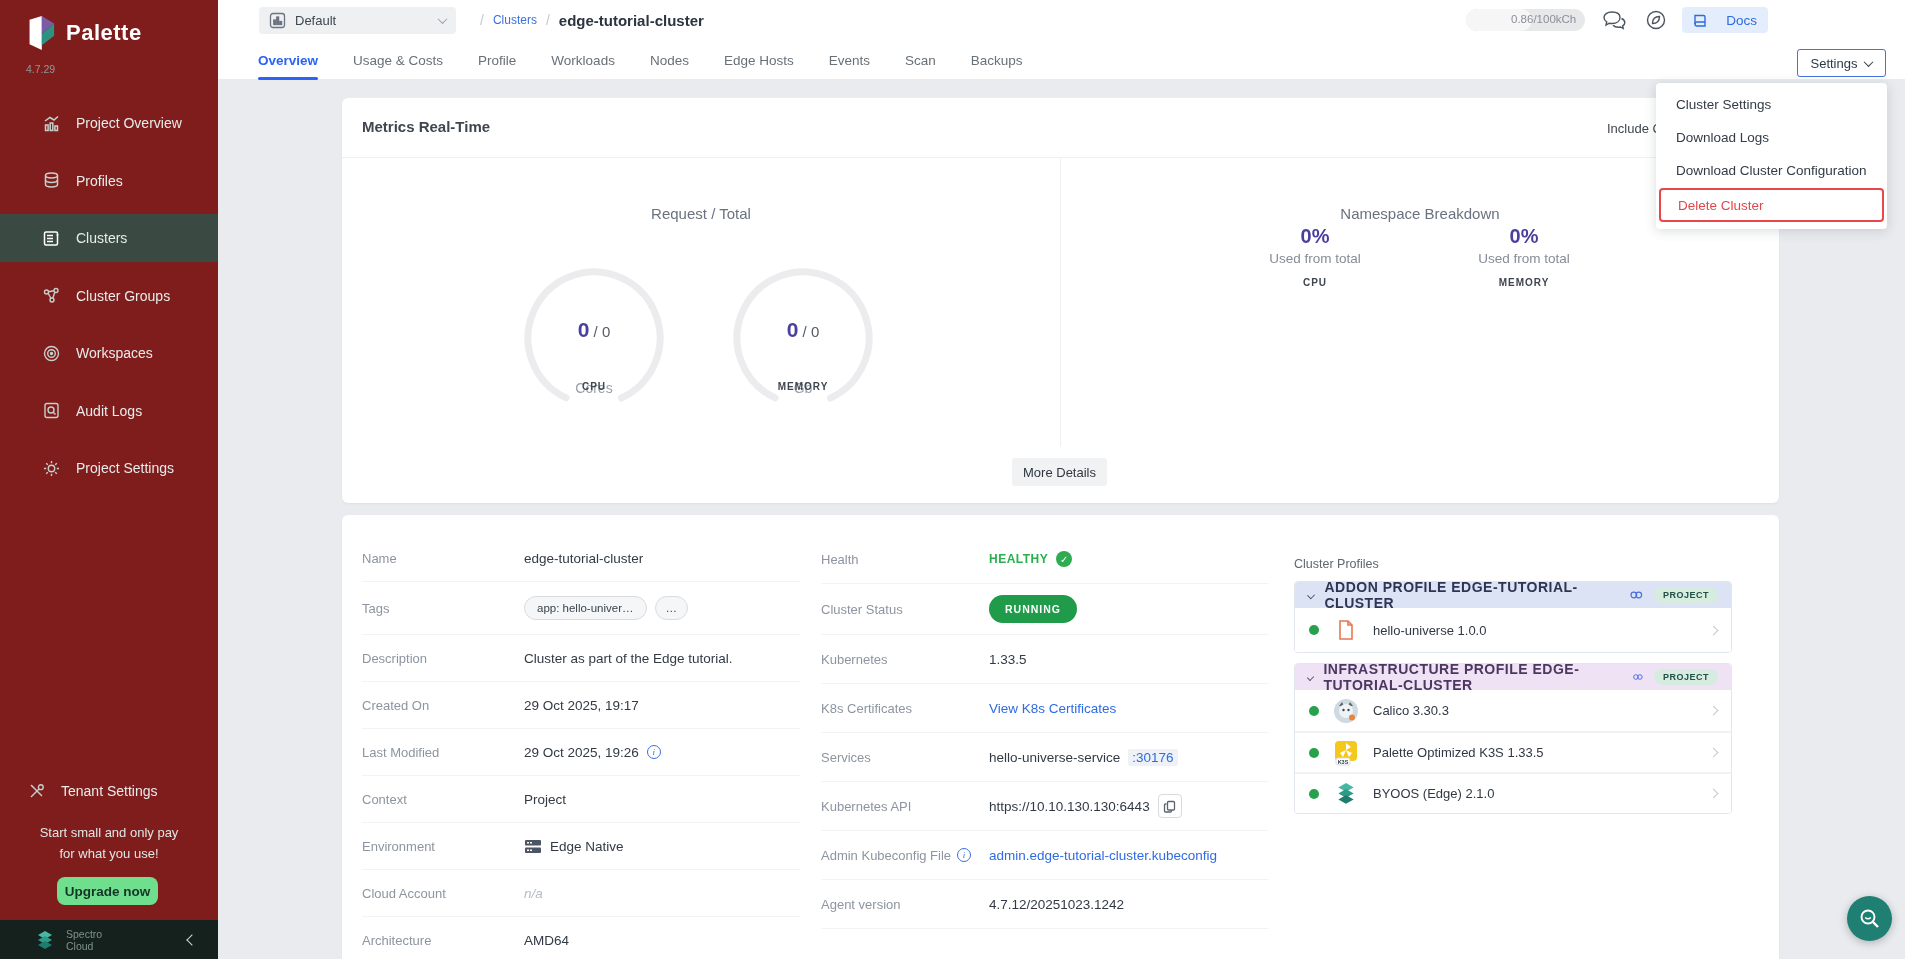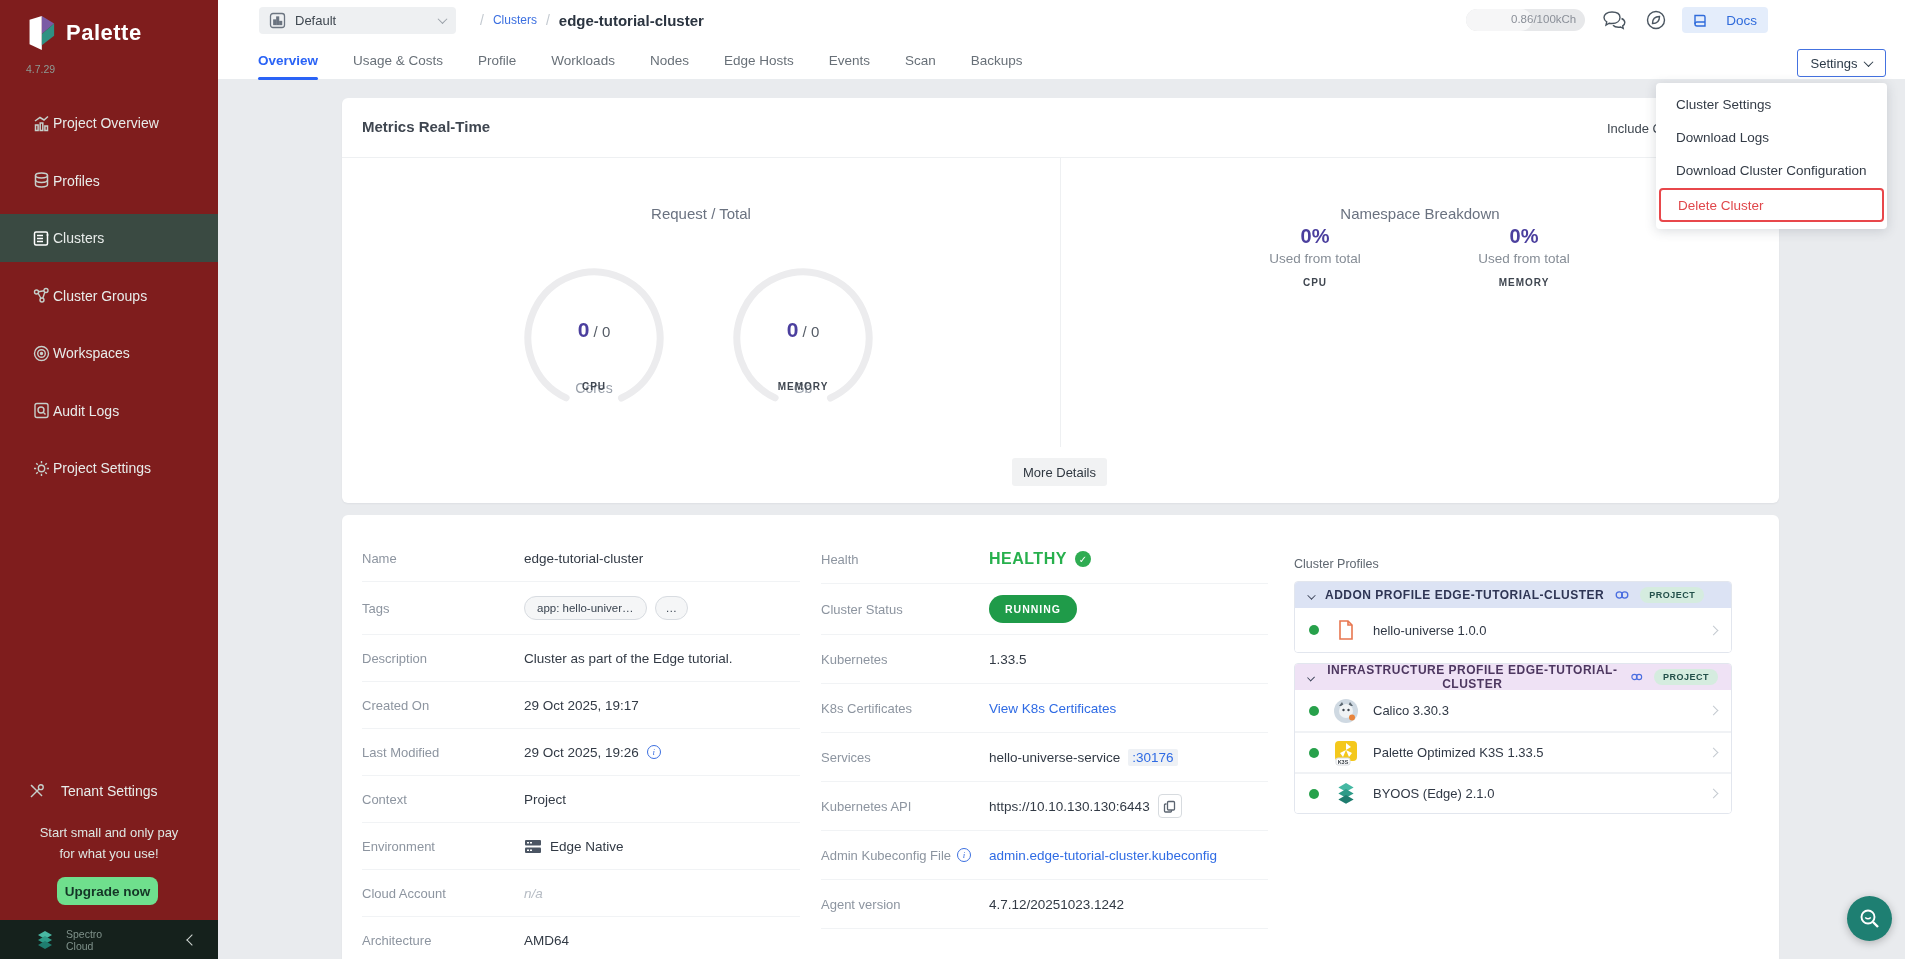--- a/index.html
+++ b/index.html
@@ -6,21 +6,21 @@
   html,body { width:1905px; height:959px; overflow:hidden; background:#fff;
     font-family:"Liberation Sans","DejaVu Sans",sans-serif; }
   .app { position:relative; width:1905px; height:959px; }
 
   
   .sidebar { position:absolute; left:0; top:0; width:218px; height:959px; background:#7f1d1d; z-index:20; }
   .logo-row { position:absolute; left:22px; top:14px; display:flex; align-items:center; gap:10px; }
   .brand { color:#fff; font-size:22px; font-weight:700; letter-spacing:.5px; }
   .version { position:absolute; left:26px; top:63px; color:#8d9a94; font-size:10.5px; }
   .nav { position:absolute; top:99px; left:0; right:0; }
-  .nav-item { height:48px; margin-bottom:9.5px; display:flex; align-items:center; padding-left:32px; gap:2px; cursor:pointer; }
+  .nav-item { height:48px; margin-bottom:9.5px; display:flex; align-items:center; padding-left:42px; gap:15px; cursor:pointer; }
   .nav-item .lbl { color:#e8ecea; font-size:14px; font-weight:500; }
   .nav-item.active { background:#3a4a42; }
   .tenant { position:absolute; top:767px; left:0; right:0; height:48px; display:flex; align-items:center; padding-left:27px; gap:15px; }
   .tenant .lbl { color:#e8ecea; font-size:14px; font-weight:500; }
   .promo { position:absolute; top:822px; left:0; width:218px; text-align:center; color:#dfe6e2; font-size:13px; line-height:21px; }
   .upgrade { position:absolute; top:877px; left:57px; width:101px; height:28px; background:#6fdf8d; border:none; border-radius:8px;
     color:#143526; font-size:13.5px; font-weight:600; cursor:pointer; font-family:inherit; }
   .side-footer { position:absolute; top:920px; left:0; width:218px; height:39px; background:#15211c; display:flex; align-items:center; padding:0 22px 0 34px; }
   .sf-text { margin-left:10px; color:#7f918a; font-size:10.5px; line-height:12px; }
   .collapse { margin-left:auto; width:8px; height:8px; border-left:1.8px solid #cfd6d2; border-bottom:1.8px solid #cfd6d2; transform:rotate(45deg); cursor:pointer; }
@@ -90,38 +90,38 @@
   .col-mid  { left:479px; width:447px; }
   .drow { display:flex; align-items:center; min-height:47px; border-bottom:1px solid #f1f3f5; }
   .col-mid .drow { min-height:49px; }
   .drow.tall { min-height:53px; }
   .dlabel { width:162px; flex:none; font-size:13px; color:#8d95a0; display:flex; align-items:center; gap:6px; }
   .col-mid .dlabel { width:168px; }
   .dvalue { font-size:13.5px; color:#323a45; display:flex; align-items:center; gap:8px; }
   .na { color:#b6bcc4; font-style:italic; }
   .chip { border:1px solid #d8dce1; background:#f5f6f7; border-radius:13px; padding:5px 12px; font-size:11.5px; color:#3a4450; }
   .chip.more { padding:5px 10px; }
-  .healthy { color:#27b04d; font-size:16px; font-weight:700; letter-spacing:.5px; }
+  .healthy { color:#27b04d; font-size:12px; font-weight:700; letter-spacing:.5px; }
   .checkc { width:16px; height:16px; border-radius:50%; background:#2fac52; color:#fff; font-size:10px; display:inline-flex; align-items:center; justify-content:center; }
   .run-pill { background:#1f9b49; color:#fff; font-size:10.5px; font-weight:700; letter-spacing:1px; padding:8px 16px; border-radius:15px; }
   .blue-link { color:#2f6be4; font-weight:500; cursor:pointer; }
   .port { color:#2f6be4; background:#eef1f5; padding:1px 4px; border-radius:2px; cursor:pointer; }
   .copy-box { width:24px; height:24px; border:1px solid #d7dbdf; border-radius:4px; display:inline-flex; align-items:center; justify-content:center; cursor:pointer; }
   .info-i { width:14px; height:14px; flex:none; border:1px solid #3b6fe0; border-radius:50%; color:#3b6fe0; font-size:9px;
     display:inline-flex; align-items:center; justify-content:center; font-style:italic; font-family:"Liberation Serif",serif; }
 
   
   .profiles { position:absolute; left:952px; top:42px; width:438px; }
   .prof-title { font-size:12.5px; color:#5f6770; }
   .pgroup { margin-top:10px; border:1px solid #e2e6ee; border-radius:4px; overflow:hidden; background:#fff; }
   .phead { height:26px; display:flex; align-items:center; padding:0 13px; gap:10px; }
   .phead.addon { background:#dce3f4; }
   .phead.infra { background:#efe2f5; }
   .phead .chev-d { border-color:#394156; transform:rotate(45deg) scale(.85); }
-  .phead .hlbl { font-size:12px; font-weight:700; letter-spacing:.5px; color:#2e3554;text-align:center; }
+  .phead .hlbl { font-size:14px; font-weight:700; letter-spacing:.5px; color:#2e3554; }
   .phead.infra .hlbl { color:#4d3760; }
   .badge { background:#d5ecdf; color:#23504a; font-size:9px; font-weight:700; letter-spacing:.5px; padding:3px 9px; border-radius:8px; }
   .prow { display:flex; align-items:center; padding:0 14px; height:44px; background:#fff; }
   .prow + .prow { border-top:2px solid #f0f2f5; }
   .prow.short { height:41px; }
   .dot { width:10px; height:10px; border-radius:50%; background:#27a14b; margin-right:14px; flex:none; }
   .picon { width:26px; height:26px; margin-right:14px; flex:none; display:flex; align-items:center; justify-content:center; }
   .pname { font-size:13px; color:#303845; }
   .chev-r { margin-left:auto; width:7px; height:7px; border-right:1.6px solid #c4cad1; border-top:1.6px solid #c4cad1; transform:rotate(45deg); }
 

